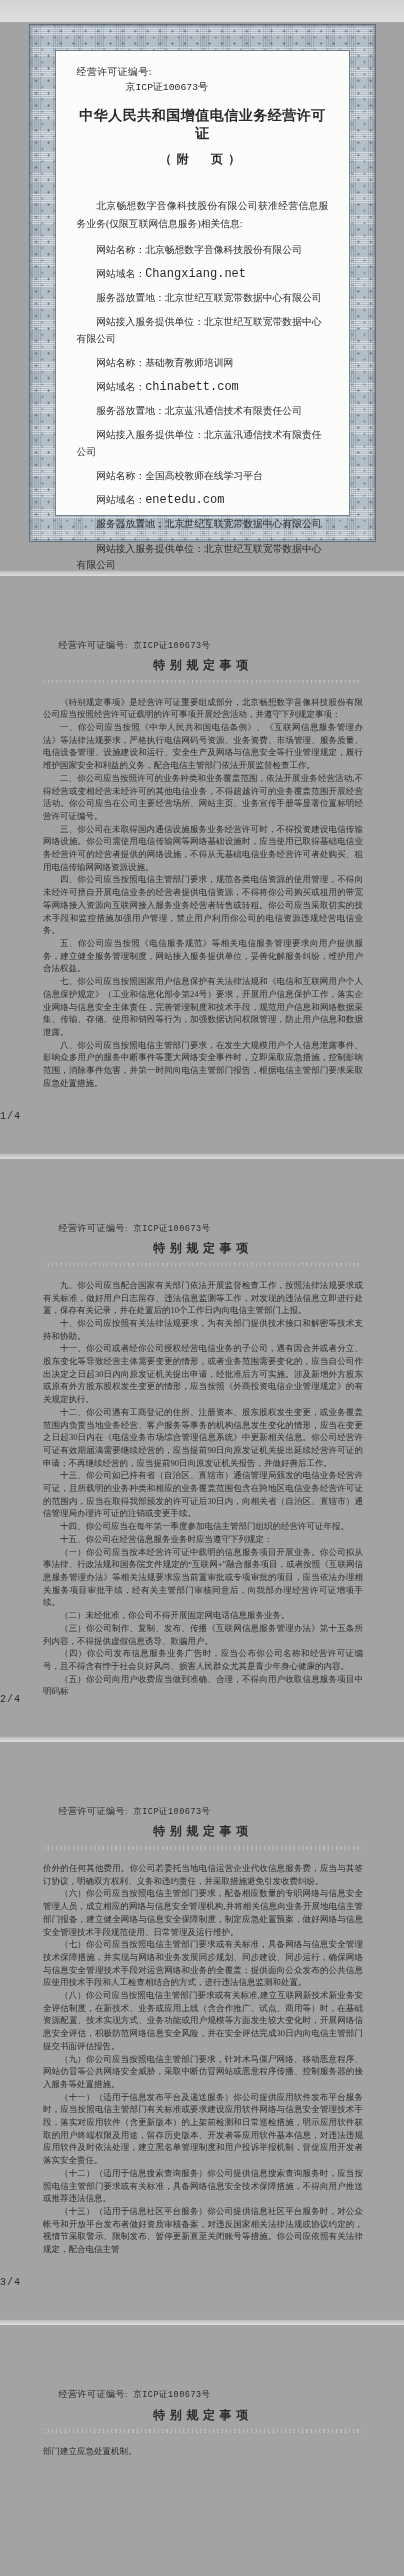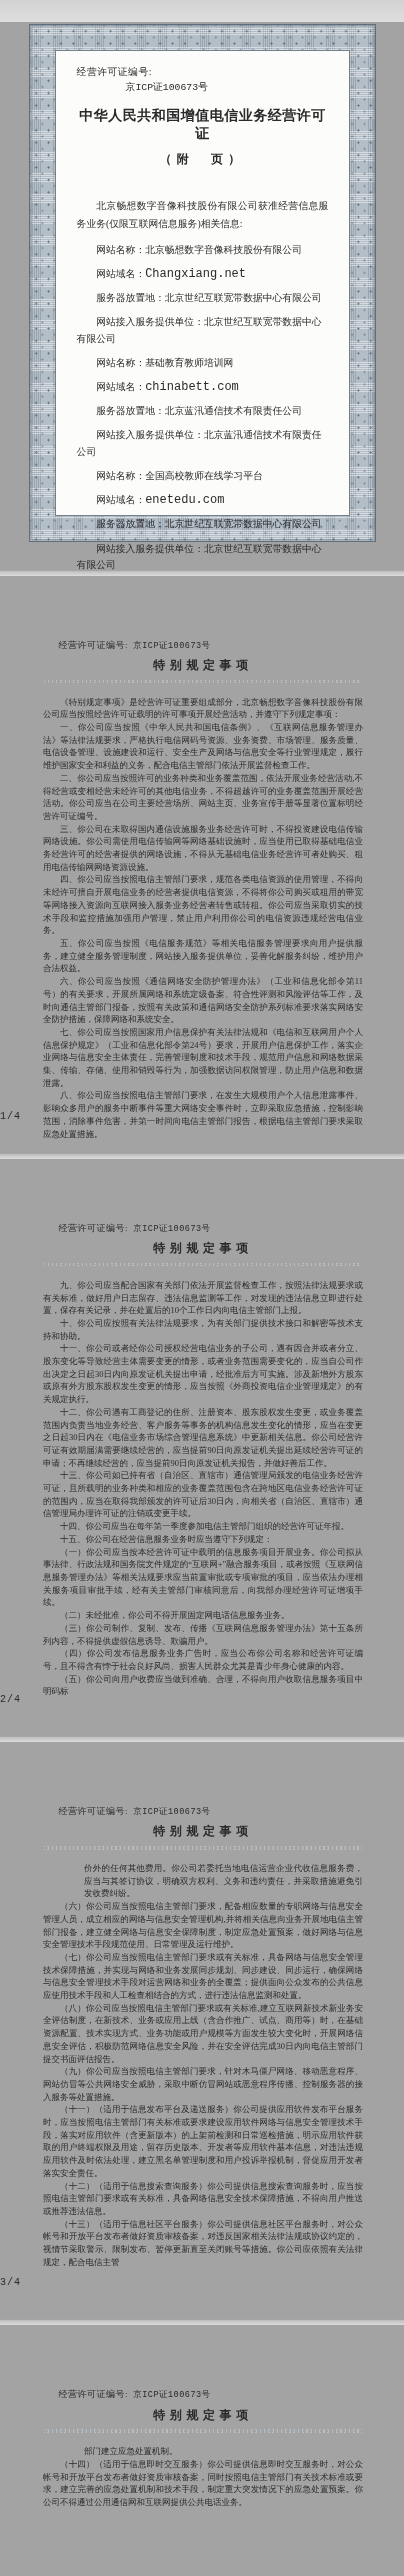--- a/index.html
+++ b/index.html
@@ -64,21 +64,21 @@
   .zigzag{
     height:3.6px;margin:5.7px 1px 12.4px 1px;
     background:
       repeating-linear-gradient(105deg,#b8bdc2 0 0.8px,rgba(0,0,0,0) 0.8px 4.1px),
       repeating-linear-gradient(75deg,#b8bdc2 0 0.8px,rgba(0,0,0,0) 0.8px 4.1px);
   }
   .pv .body p{
     margin:0;font-size:8.5px;line-height:12.7px;
     text-align:justify;text-indent:2em;
   }
-  .pv .body p.cont{text-indent:0;margin-left:41px;}
+  .pv .body p.cont{text-indent:0;}
   .pnum{
     position:absolute;left:0;right:16px;bottom:31px;
     text-align:left;font-size:10px;letter-spacing:1px;
     font-family:"Liberation Mono","DejaVu Sans Mono",monospace;
   }
 </style>
 </head>
 <body>
 
 <div class="top-strip"></div>
@@ -116,21 +116,20 @@
   </div>
   <h2 class="pv-title">特别规定事项</h2>
   <div class="zigzag"></div>
   <div class="body">
     <p>《特别规定事项》是经营许可证重要组成部分，北京畅想数字音像科技股份有限公司应当按照经营许可证载明的许可事项开展经营活动，并遵守下列规定事项：</p>
     <p>一、你公司应当按照《中华人民共和国电信条例》、《互联网信息服务管理办法》等法律法规要求，严格执行电信网码号资源、业务资费、市场管理、服务质量、电信设备管理、设施建设和运行、安全生产及网络与信息安全等行业管理规定，履行维护国家安全和利益的义务，配合电信主管部门依法开展监督检查工作。</p>
     <p>二、你公司应当按照许可的业务种类和业务覆盖范围，依法开展业务经营活动,不得经营或变相经营未经许可的其他电信业务，不得超越许可的业务覆盖范围开展经营活动。你公司应当在公司主要经营场所、网站主页、业务宣传手册等显著位置标明经营许可证编号。</p>
     <p>三、你公司在未取得国内通信设施服务业务经营许可时，不得投资建设电信传输网络设施。你公司需使用电信传输网等网络基础设施时，应当使用已取得基础电信业务经营许可的经营者提供的网络设施，不得从无基础电信业务经营许可者处购买、租用电信传输网网络资源设施。</p>
     <p>四、你公司应当按照电信主管部门要求，规范各类电信资源的使用管理，不得向未经许可擅自开展电信业务的经营者提供电信资源，不得将你公司购买或租用的带宽等网络接入资源向互联网接入服务业务经营者转售或转租。你公司应当采取切实的技术手段和监控措施加强用户管理，禁止用户利用你公司的电信资源违规经营电信业务。</p>
     <p>五、你公司应当按照《电信服务规范》等相关电信服务管理要求向用户提供服务，建立健全服务管理制度，网站接入服务提供单位，妥善化解服务纠纷，维护用户合法权益。</p>
-    <p>六、你公司应当按照《通信网络安全防护管理办法》（工业和信息化部令第11号）的有关要求，开展所属网络和系统定级备案、符合性评测和风险评估等工作，及时向通信主管部门报备，按照有关政策和通信网络安全防护系列标准要求落实网络安全防护措施，保障网络和系统安全。</p>
     <p>七、你公司应当按照国家用户信息保护有关法律法规和《电信和互联网用户个人信息保护规定》（工业和信息化部令第24号）要求，开展用户信息保护工作，落实企业网络与信息安全主体责任，完善管理制度和技术手段，规范用户信息和网络数据采集、传输、存储、使用和销毁等行为，加强数据访问权限管理，防止用户信息和数据泄露。</p>
     <p>八、你公司应当按照电信主管部门要求，在发生大规模用户个人信息泄露事件、影响众多用户的服务中断事件等重大网络安全事件时，立即采取应急措施，控制影响范围，消除事件危害，并第一时间向电信主管部门报告，根据电信主管部门要求采取应急处置措施。</p>
   </div>
   <div class="pnum">1/4</div>
 </div>
 
 <div class="gap"></div>
 
 <div class="page pv" id="pv2">
   <div class="pv-head">
@@ -179,17 +178,16 @@
 <div class="gap"></div>
 
 <div class="page pv" id="pv4">
   <div class="pv-head">
     <span>经营许可证编号:</span><span class="num">京ICP证100673号</span>
   </div>
   <h2 class="pv-title">特别规定事项</h2>
   <div class="zigzag"></div>
   <div class="body">
     <p class="cont">部门建立应急处置机制。</p>
-    <p>（十四）（适用于信息即时交互服务）你公司提供信息即时交互服务时，对公众帐号和开放平台发布者做好资质审核备案，同时按照电信主管部门有关技术标准或要求，建立完善的应急处置机制和技术手段，制定重大突发情况下的应急处置预案。你公司不得通过公用通信网和互联网提供公共电话业务。</p>
   </div>
 
 </div>
 
 
 </body></html>

